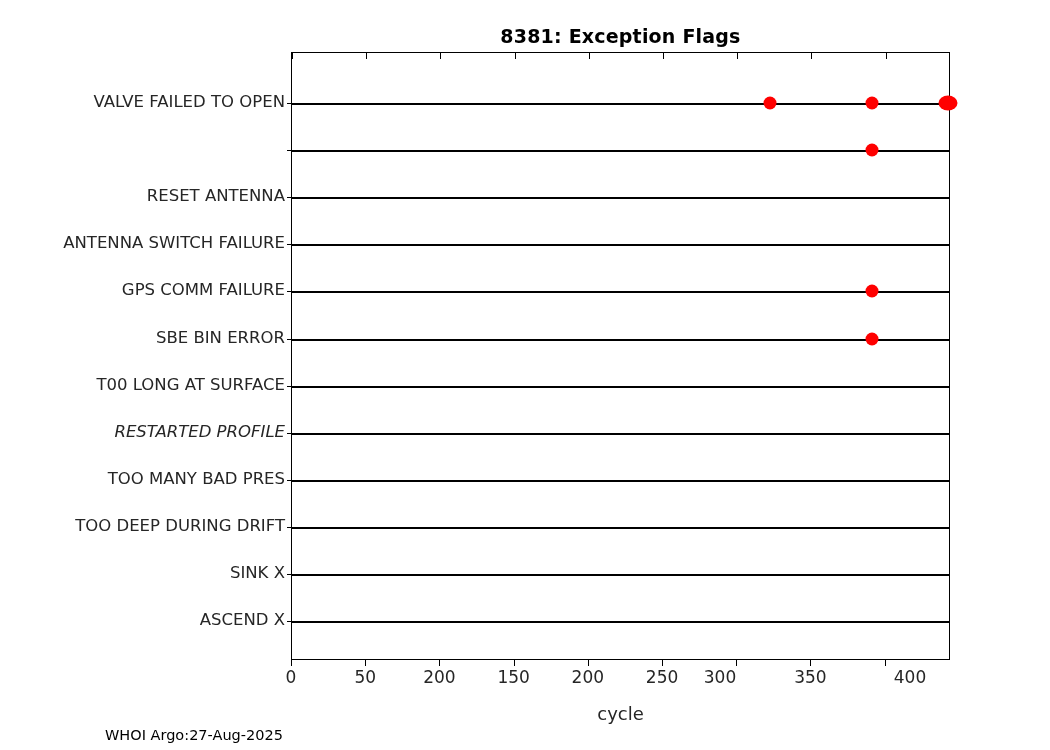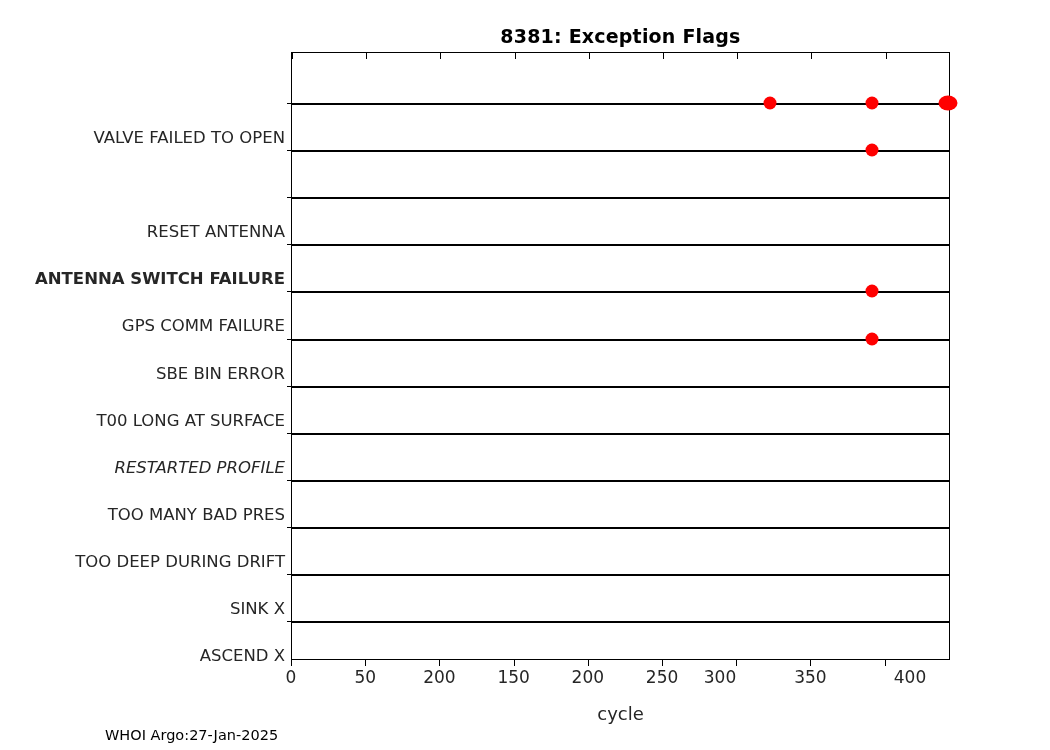--- a/index.html
+++ b/index.html
@@ -80,21 +80,20 @@
   }
   .ylabel {
     position: absolute;
     right: 0;
     text-align: right;
     font-size: 16.5px;
     color: #262626;
     white-space: nowrap;
     line-height: 1;
     transform: translateY(-50%);
-    margin-top: 36px;
   }
   #y-labels {
     position: absolute;
     left: 0;
     top: 52px;
     width: 285px;
     height: 608px;
   }
 
   
@@ -145,21 +144,21 @@
 </head>
 <body>
 
 <div id="figure">
 
   <div id="chart-title">8381: Exception Flags</div>
 
   <div id="y-labels">
       <div class="ylabel" style="top: 50px;">VALVE FAILED TO OPEN</div>
       <div class="ylabel" style="top: 144.2px;">RESET ANTENNA</div>
-      <div class="ylabel" style="top: 191.3px; font-weight: bold;">ANTENNA SWITCH FAILURE</div>
+      <div class="ylabel" style="top: 191.3px;">ANTENNA SWITCH FAILURE</div>
       <div class="ylabel" style="top: 238.4px;">GPS COMM FAILURE</div>
       <div class="ylabel" style="top: 285.5px;">SBE BIN ERROR</div>
       <div class="ylabel" style="top: 332.6px;">T00 LONG AT SURFACE</div>
       <div class="ylabel" style="top: 379.7px; font-style: italic;">RESTARTED PROFILE</div>
       <div class="ylabel" style="top: 426.8px;">TOO MANY BAD PRES</div>
       <div class="ylabel" style="top: 473.9px;">TOO DEEP DURING DRIFT</div>
       <div class="ylabel" style="top: 521px;">SINK X</div>
       <div class="ylabel" style="top: 568.1px;">ASCEND X</div>
     </div>
 
@@ -221,15 +220,15 @@
       <div class="xtick" style="left: 445.27px;"></div>
       <div class="xlabel" style="left: 429px;">300</div>
       <div class="xtick" style="left: 519.482px;"></div>
       <div class="xlabel" style="left: 519.482px;">350</div>
       <div class="xtick" style="left: 593.694px;"></div>
       <div class="xlabel" style="left: 619px;">400</div>
     </div>
 
   <div id="x-axis-title">cycle</div>
 
-  <div id="footer-credit">WHOI Argo:27-Jan-2025</div>
+  <div id="footer-credit">WHOI Argo:27-Aug-2025</div>
 
 </div>
 
 </body></html>

